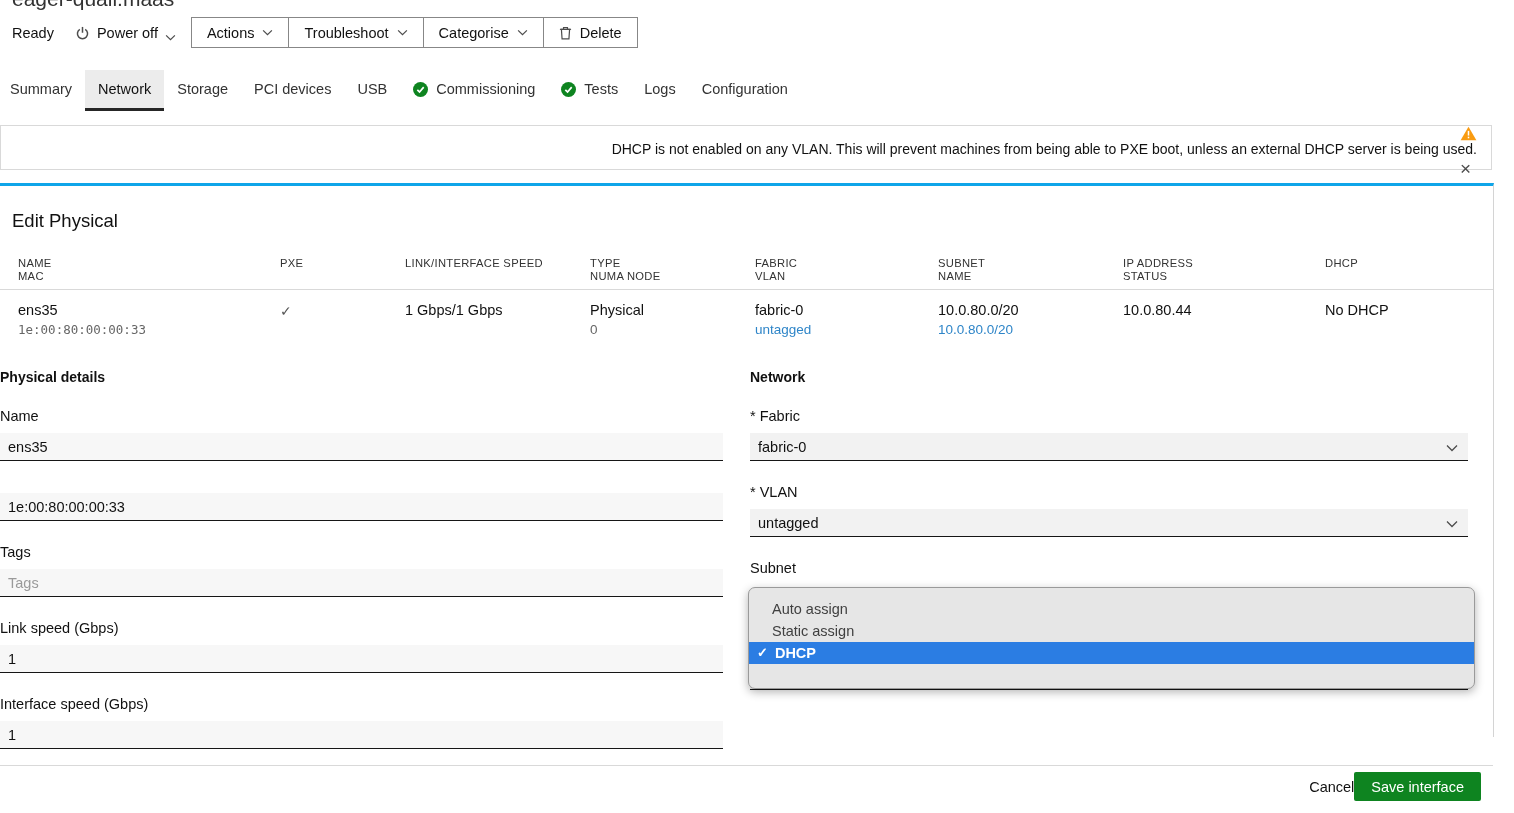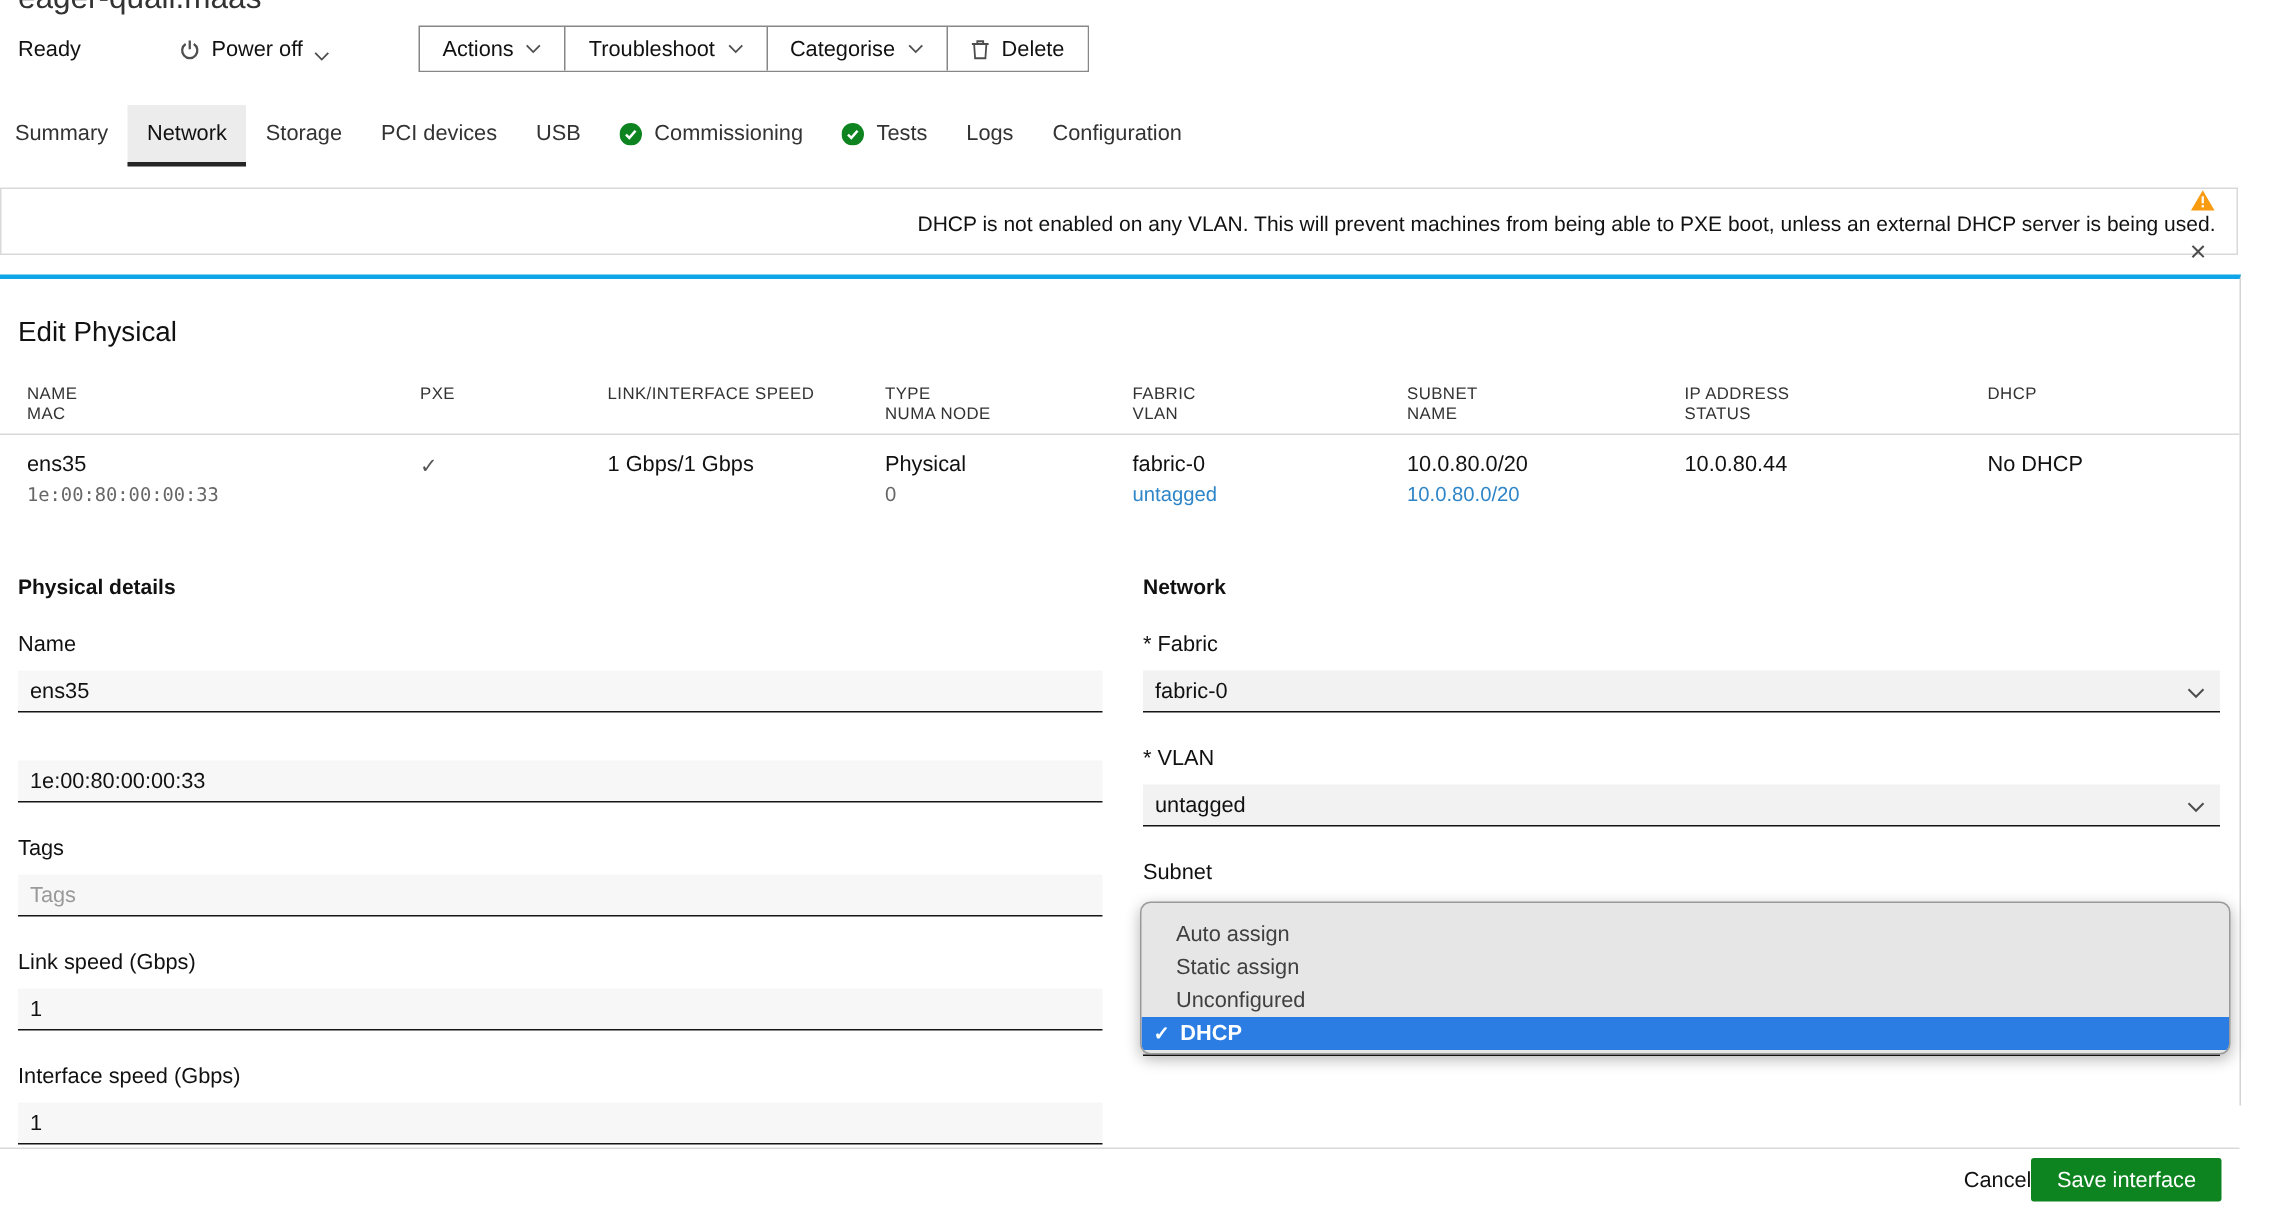--- a/index.html
+++ b/index.html
@@ -3,21 +3,21 @@
 <meta charset="utf-8">
 <style>
   * { margin:0; padding:0; box-sizing:border-box; }
   html,body { width:1514px; height:813px; background:#fff; overflow:hidden;
     font-family:"Liberation Sans", sans-serif; color:#111; }
   svg { display:block; }
 
   
   .header { position:relative; height:56px; }
   .page-title { position:absolute; top:-13px; left:12px; font-size:21px; font-weight:400; color:#333; }
-  .toolbar { position:absolute; top:24px; left:12px; display:flex; align-items:center; height:17px;gap:44px; }
+  .toolbar { position:absolute; top:24px; left:12px; display:flex; align-items:center; height:17px; }
   .status-text { font-size:14.5px; color:#111; margin-right:21px; }
   .power-dropdown { display:flex; align-items:flex-end; gap:7px; margin-right:15px; font-size:14.5px; cursor:pointer; }
   .btn-group { display:flex; border:1px solid #878787; height:31px; background:#fff;justify-content:center; }
   .btn-group > .tb-btn { display:flex; align-items:center; gap:8px; padding:0 15px; font-size:14.5px;
     color:#111; background:#fff; border:none; border-left:1px solid #878787; cursor:pointer; height:100%; }
   .btn-group > .tb-btn:first-child { border-left:none; }
 
   
   .tabs { display:flex; margin:14px 0 0 -3px; height:41px; }
   .tab { display:flex; align-items:center; gap:8px; padding:0 13px; font-size:14.5px; color:#333;
@@ -42,21 +42,21 @@
   .thead-wrap { border-bottom:1px solid #d9d9d9; }
   .th div { font-size:11.2px; line-height:13px; color:#333; letter-spacing:.3px; font-weight:400; }
   .trow { padding-top:12px; }
   .cell-main { font-size:14.5px; line-height:17px; color:#111; }
   .cell-sub { font-size:13.5px; line-height:15px; color:#666; margin-top:3px; }
   .cell-mono { font-family:"DejaVu Sans Mono", monospace; font-size:12.5px; }
   .cell-link { color:#2e85c8; text-decoration:none; cursor:pointer; }
   .pxe-check { color:#555; font-size:14px; }
 
   
-  .form { display:grid; grid-template-columns:723px 718px; column-gap:27px; padding-left:12px; margin-top:46px; }
+  .form { display:grid; grid-template-columns:723px 718px; column-gap:27px; margin-top:32px; }
   .form-heading { font-size:14px; font-weight:bold; line-height:16px; color:#111; }
   .field { margin-top:23px; }
   .field:first-of-type { margin-top:12px; }
   .field label { display:block; font-size:14.5px; line-height:16px; color:#111; }
   .text-input { margin-top:9px; width:100%; height:28px; background:#f7f7f7; border:none;
     border-bottom:1.5px solid #161616; font-size:14.5px; color:#111; padding:0 8px;
     font-family:"Liberation Sans", sans-serif; }
   .text-input::placeholder { color:#9a9a9a; }
   .select-box { position:relative; margin-top:9px; width:100%; height:28px; background:#f2f2f2;
     border-bottom:1.5px solid #161616; font-size:14.5px; display:flex; align-items:center;
@@ -320,21 +320,20 @@
         </div>
       </div>
 
       <div class="field">
         <label>Subnet</label>
         <div class="subnet-wrap">
           <div class="select-box subnet-under"></div>
           <div class="dropdown">
             <div class="dd-option">Auto assign</div>
             <div class="dd-option">Static assign</div>
-            <div class="dd-option">Unconfigured</div>
             <div class="dd-option selected">
               <span class="dd-check">✓</span>
               <span>DHCP</span>
             </div>
           </div>
         </div>
       </div>
     </div>
   </div>
 

